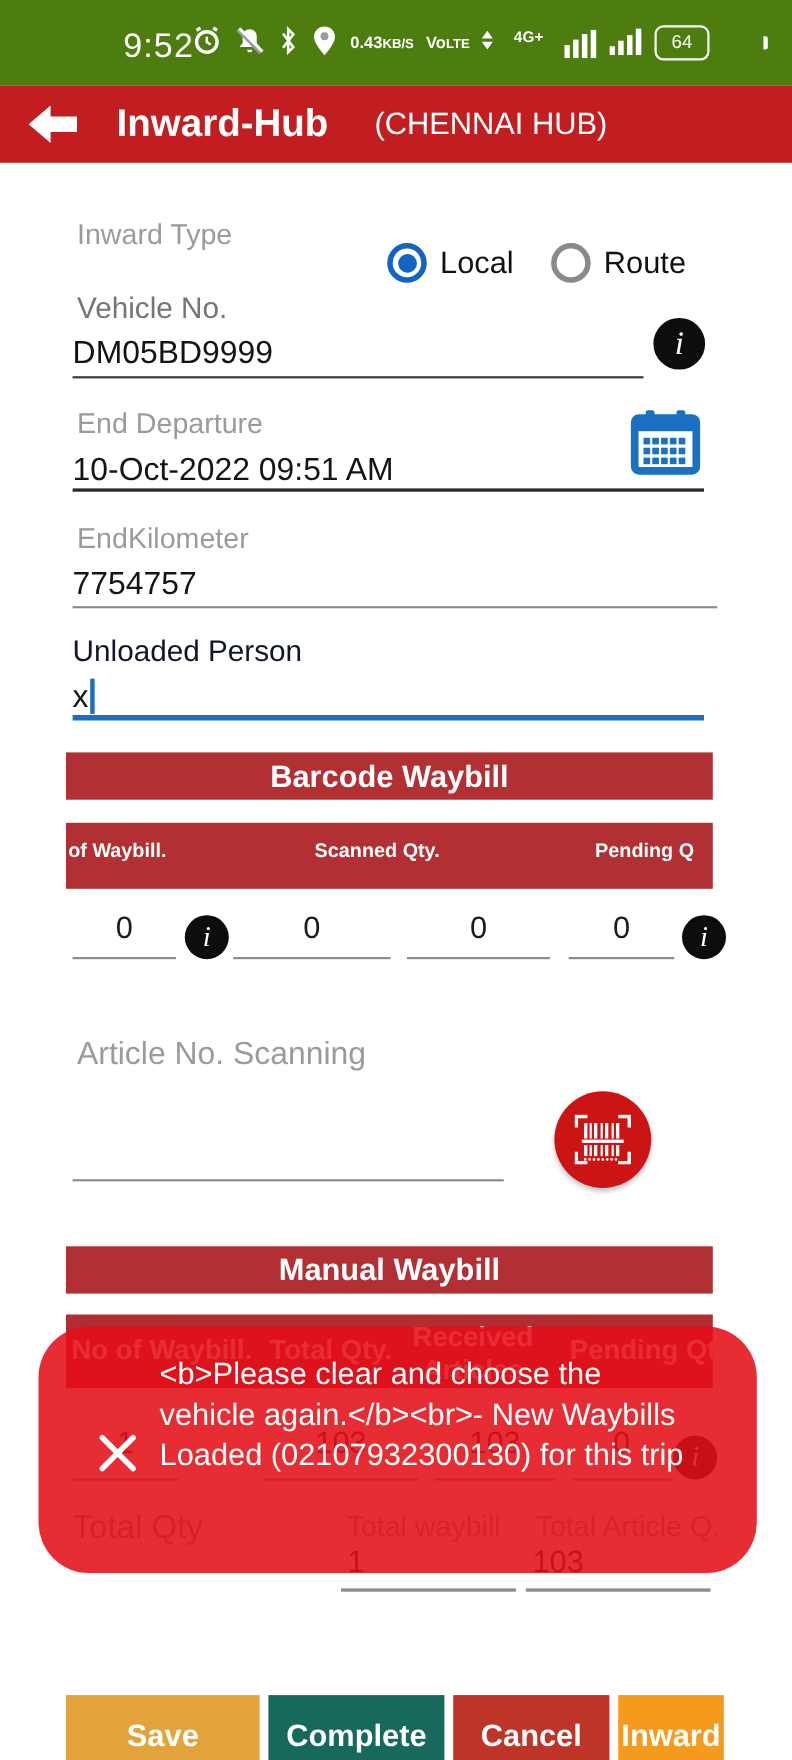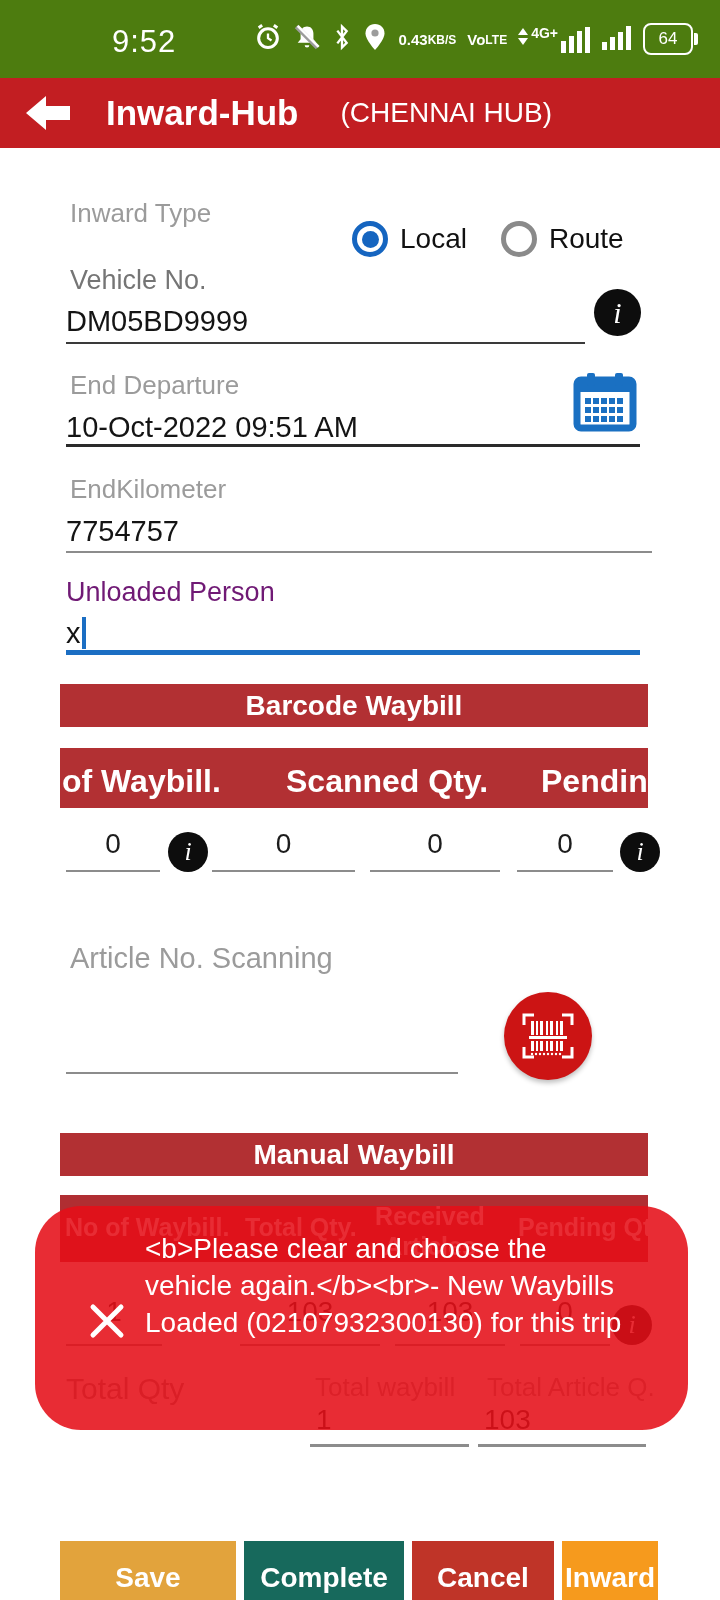--- a/index.html
+++ b/index.html
@@ -8,55 +8,55 @@
     font-family:"Liberation Sans","DejaVu Sans",sans-serif;color:#1c1c1c;
     -webkit-font-smoothing:antialiased;
   }
   .abs{position:absolute;}
   
   .statusbar{left:0;top:0;width:720px;height:78px;background:#4d7c0f;color:#fff;}
   .sb-time{left:112px;top:24px;font-size:31px;letter-spacing:1px;}
   .sb-icons{right:22px;top:0;height:78px;display:flex;align-items:center;gap:11px;}
   .sb-txt{display:flex;flex-direction:row;align-items:center;line-height:1;font-weight:bold;}
   .sb-txt .l1{font-size:15px;} .sb-txt .l2{font-size:12px;margin-top:1px;}
-  .sb-net{display:flex;align-items:flex-end;gap:2px;}
+  .sb-net{display:flex;align-items:flex-end;gap:18px;}
   .sb-arrows{display:flex;flex-direction:column;gap:3px;margin-bottom:8px;}
   .tri-up{width:0;height:0;border-left:5px solid transparent;border-right:5px solid transparent;border-bottom:7px solid #fff;}
   .tri-dn{width:0;height:0;border-left:5px solid transparent;border-right:5px solid transparent;border-top:7px solid #fff;}
   .sb-4g{font-size:14px;font-weight:bold;margin:0 1px 12px 1px;}
-  .battery{display:flex;align-items:center;}
+  .battery{display:flex;align-items:center;gap:48px;}
   .batt-body{width:46px;height:28px;border:2.5px solid #fff;border-radius:8px;display:flex;align-items:center;justify-content:center;font-size:17px;}
   .batt-nub{width:4px;height:12px;background:#fff;border-radius:0 2px 2px 0;margin-left:1px;}
   
   .appbar{left:0;top:78px;width:720px;height:70px;background:#c21e22;color:#fff;display:flex;align-items:center;}
   .back{margin-left:26px;width:44px;height:36px;display:flex;align-items:center;justify-content:center;}
   .appbar-title{margin-left:36px;font-size:35px;font-weight:bold;}
   .appbar-sub{margin-left:42px;font-size:28px;}
   
   .lbl{font-size:26px;color:#9b9b9b;}
   .lbl-dark{font-size:27px;color:#757575;}
-  .lbl-blue{font-size:27px;color:#701a75;}
+  .lbl-blue{font-size:27px;color:#0f172a;}
   .val{font-size:29px;color:#141414;}
   .uline{border-bottom-style:solid;border-bottom-color:#8c8c8c;}
   .caret{display:inline-block;width:4px;height:32px;background:#1b6ec3;vertical-align:-6px;margin-left:1px;}
   
   .radio-row{left:352px;top:190px;display:flex;align-items:center;gap:12px;margin-top:31px;}
   .radio{width:36px;height:36px;border-radius:50%;box-sizing:border-box;display:flex;align-items:center;justify-content:center;}
   .radio.sel{border:5px solid #1565c0;}
   .radio.unsel{border:5px solid #8a8a8a;}
   .radio .dot{width:17px;height:17px;border-radius:50%;background:#1565c0;}
   .radio-lbl{font-size:28px;color:#111;margin-right:22px;}
   
   .info{border-radius:50%;background:#0d0d0d;color:#fff;display:flex;align-items:center;justify-content:center;
         font-family:"Liberation Serif","DejaVu Serif",serif;font-style:italic;}
   
   .secbar{left:60px;width:588px;background:#b23033;color:#fff;text-align:center;font-weight:bold;}
   .sec-title{height:43px;line-height:43px;font-size:28px;}
   .thead{overflow:hidden;}
-  .th{position:absolute;color:#fff;font-weight:bold;font-size:32px;white-space:nowrap;}
+  .th{position:absolute;color:#fff;font-weight:bold;font-size:18px;white-space:nowrap;}
   
   .toast{left:35px;top:1206px;width:653px;height:224px;background:rgba(229,15,24,0.88);border-radius:46px;z-index:30;}
   .toast-msg{position:absolute;left:110px;top:24px;width:492px;color:#fff;font-size:28px;line-height:37px;}
   .toast-x{position:absolute;left:52px;top:95px;}
   
   .btn{top:1541px;height:96px;color:#fff;font-weight:bold;font-size:28px;display:flex;align-items:center;justify-content:center;padding-bottom:22px;box-sizing:border-box;}
 </style>
 </head>
 <body>
 

